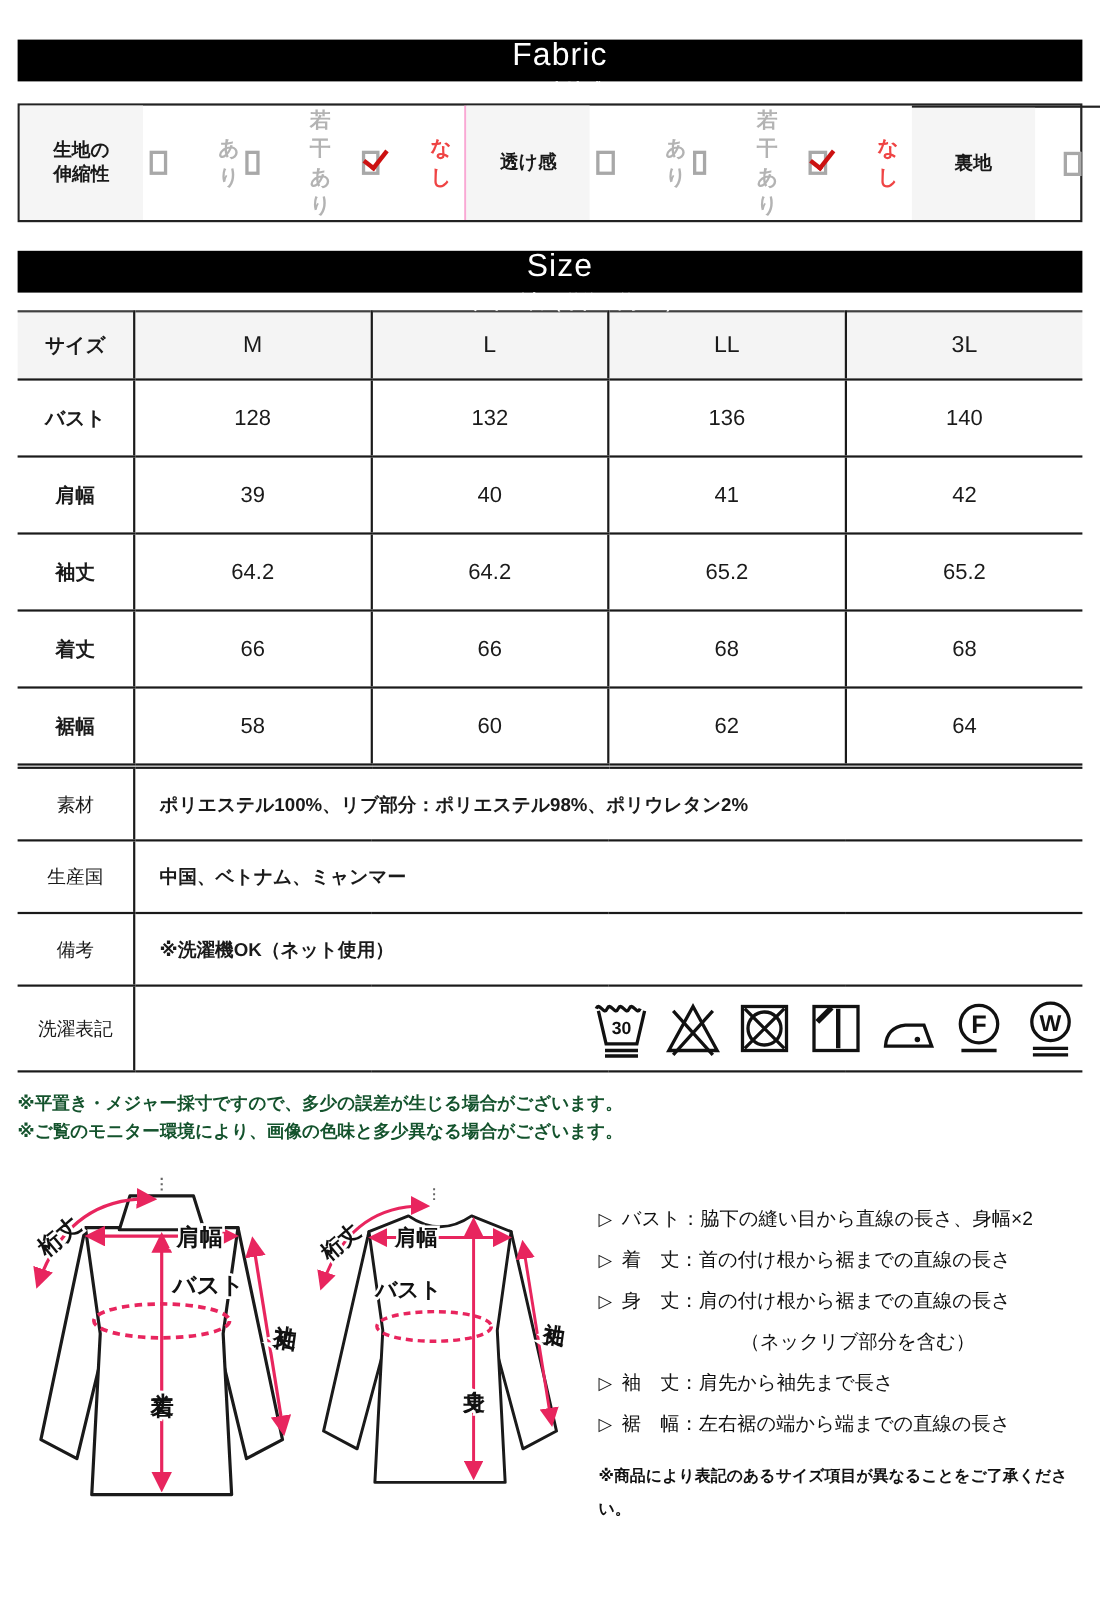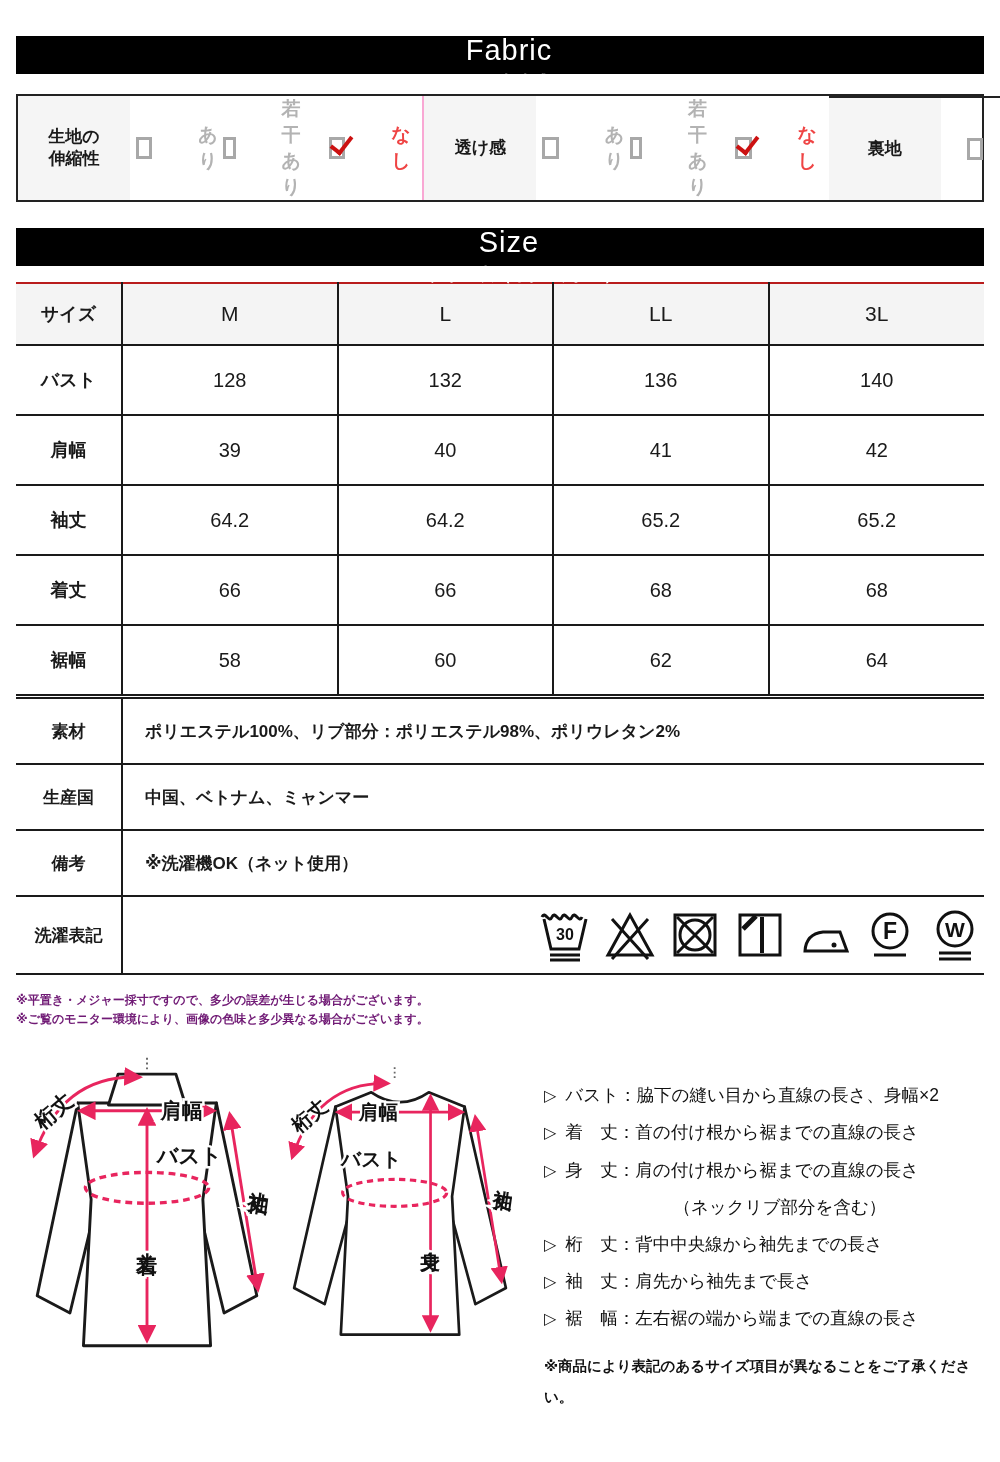--- a/index.html
+++ b/index.html
@@ -22,38 +22,38 @@
   .fab-opts.three{justify-content:space-evenly;padding:0 6px;}
   .fab-opts.two{justify-content:flex-start;gap:62px;padding-left:26px;}
   .opt{display:inline-flex;align-items:center;font-size:19px;font-weight:bold;gap:38px;}
   .opt .cbx{width:16px;height:16px;border:3px solid #a8a8a8;display:inline-block;position:relative;background:#fff;}
   .opt .opt-label{margin-left:8px;}
   .opt.unchecked{color:#b3b3b3;}
   .opt.checked{color:#ef4444;margin-left:18px;}
   .tick{position:absolute;left:3px;top:-8px;width:9px;height:18px;border-right:4px solid #cc1111;border-bottom:4px solid #cc1111;transform:rotate(38deg);}
 
   
-  table.sz{width:100%;border-collapse:collapse;table-layout:fixed;border-top:2px solid #b91c1c;margin-top:-4px;}
+  table.sz{width:100%;border-collapse:collapse;table-layout:fixed;border-top:2px solid #404040;margin-top:-4px;}
   table.sz td{border-bottom:2px solid #1a1a1a;text-align:center;vertical-align:middle;}
   table.sz col.c0{width:106px;}
   tr.hdr td{background:#f4f4f4;height:58px;font-size:21px;}
   tr.hdr td:first-child{font-weight:bold;font-size:18px;}
   tr.num td{height:66px;font-size:20px;}
   tr.num td.rl{font-weight:bold;font-size:18px;}
   table.sz tr.hdr td + td, table.sz tr.num td + td{border-left:2px solid #1a1a1a;}
   tr.dbl td{border-bottom:5px double #1a1a1a;}
   tr.info td{height:62px;font-size:17px;}
-  tr.info td.rl{font-weight:bold;font-size:17px;text-align:center;}
+  tr.info td.rl{font-weight:normal;font-size:17px;text-align:center;}
   tr.info td.iv{border-left:2px solid #1a1a1a;text-align:left;padding-left:22px;font-weight:bold;}
   tr.care td{height:74px;}
   .care-wrap{display:flex;align-items:center;gap:9px;padding-left:12px;justify-content:flex-end;}
   .care-wrap svg{display:block;}
 
   
-  .notes{margin-top:16px;font-size:12px;font-weight:bold;line-height:1.6;color:#701a75;}
+  .notes{margin-top:16px;font-size:16px;font-weight:bold;line-height:1.6;color:#14532d;}
 
   
   .bottom{display:flex;margin-top:24px;}
   .bottom svg.garment{width:262px;height:312px;flex:none;}
   .defs{flex:1;margin-left:4px;margin-top:24px;font-size:17.5px;line-height:2.12;color:#111;}
   .def-item .bullet{margin-right:9px;font-size:16px;}
   .def-cont{margin-left:7.4em;}
   .def-foot{font-size:14.5px;font-weight:bold;margin-top:14px;}
   .gtxt{font-size:22px;font-weight:bold;fill:#111;paint-order:stroke;stroke:#fff;stroke-width:5px;}
   .vtxt{writing-mode:vertical-rl;}
@@ -321,23 +321,20 @@
         <span class="bullet">▷</span><span>バスト</span><span>：</span><span>脇下の縫い目から直線の長さ、身幅×2</span>
       </div>
       <div class="def-item">
         <span class="bullet">▷</span><span>着　丈</span><span>：</span><span>首の付け根から裾までの直線の長さ</span>
       </div>
       <div class="def-item">
         <span class="bullet">▷</span><span>身　丈</span><span>：</span><span>肩の付け根から裾までの直線の長さ</span>
         <div class="def-cont">（ネックリブ部分を含む）</div>
       </div>
       <div class="def-item">
-        <span class="bullet">▷</span><span>桁　丈</span><span>：</span><span>背中中央線から袖先までの長さ</span>
-      </div>
-      <div class="def-item">
         <span class="bullet">▷</span><span>袖　丈</span><span>：</span><span>肩先から袖先まで長さ</span>
       </div>
       <div class="def-item">
         <span class="bullet">▷</span><span>裾　幅</span><span>：</span><span>左右裾の端から端までの直線の長さ</span>
       </div>
       <div class="def-foot">※商品により表記のあるサイズ項目が異なることをご了承ください。</div>
     </div>
   </div>
 
 </div>

